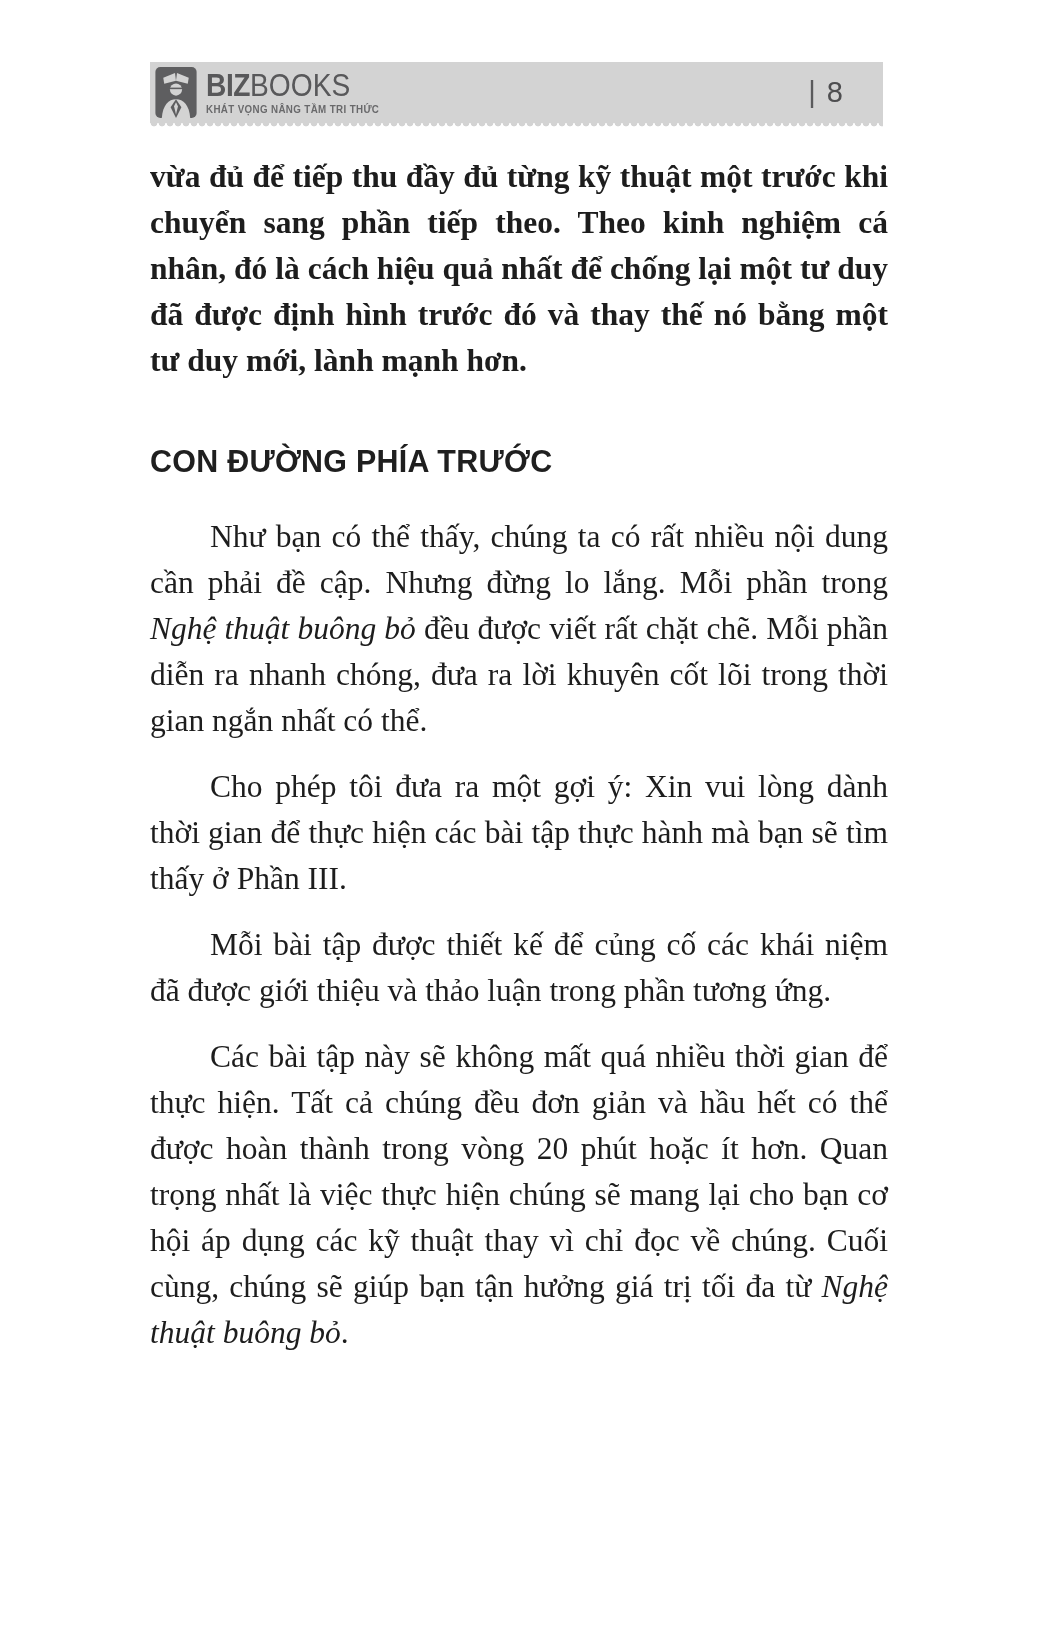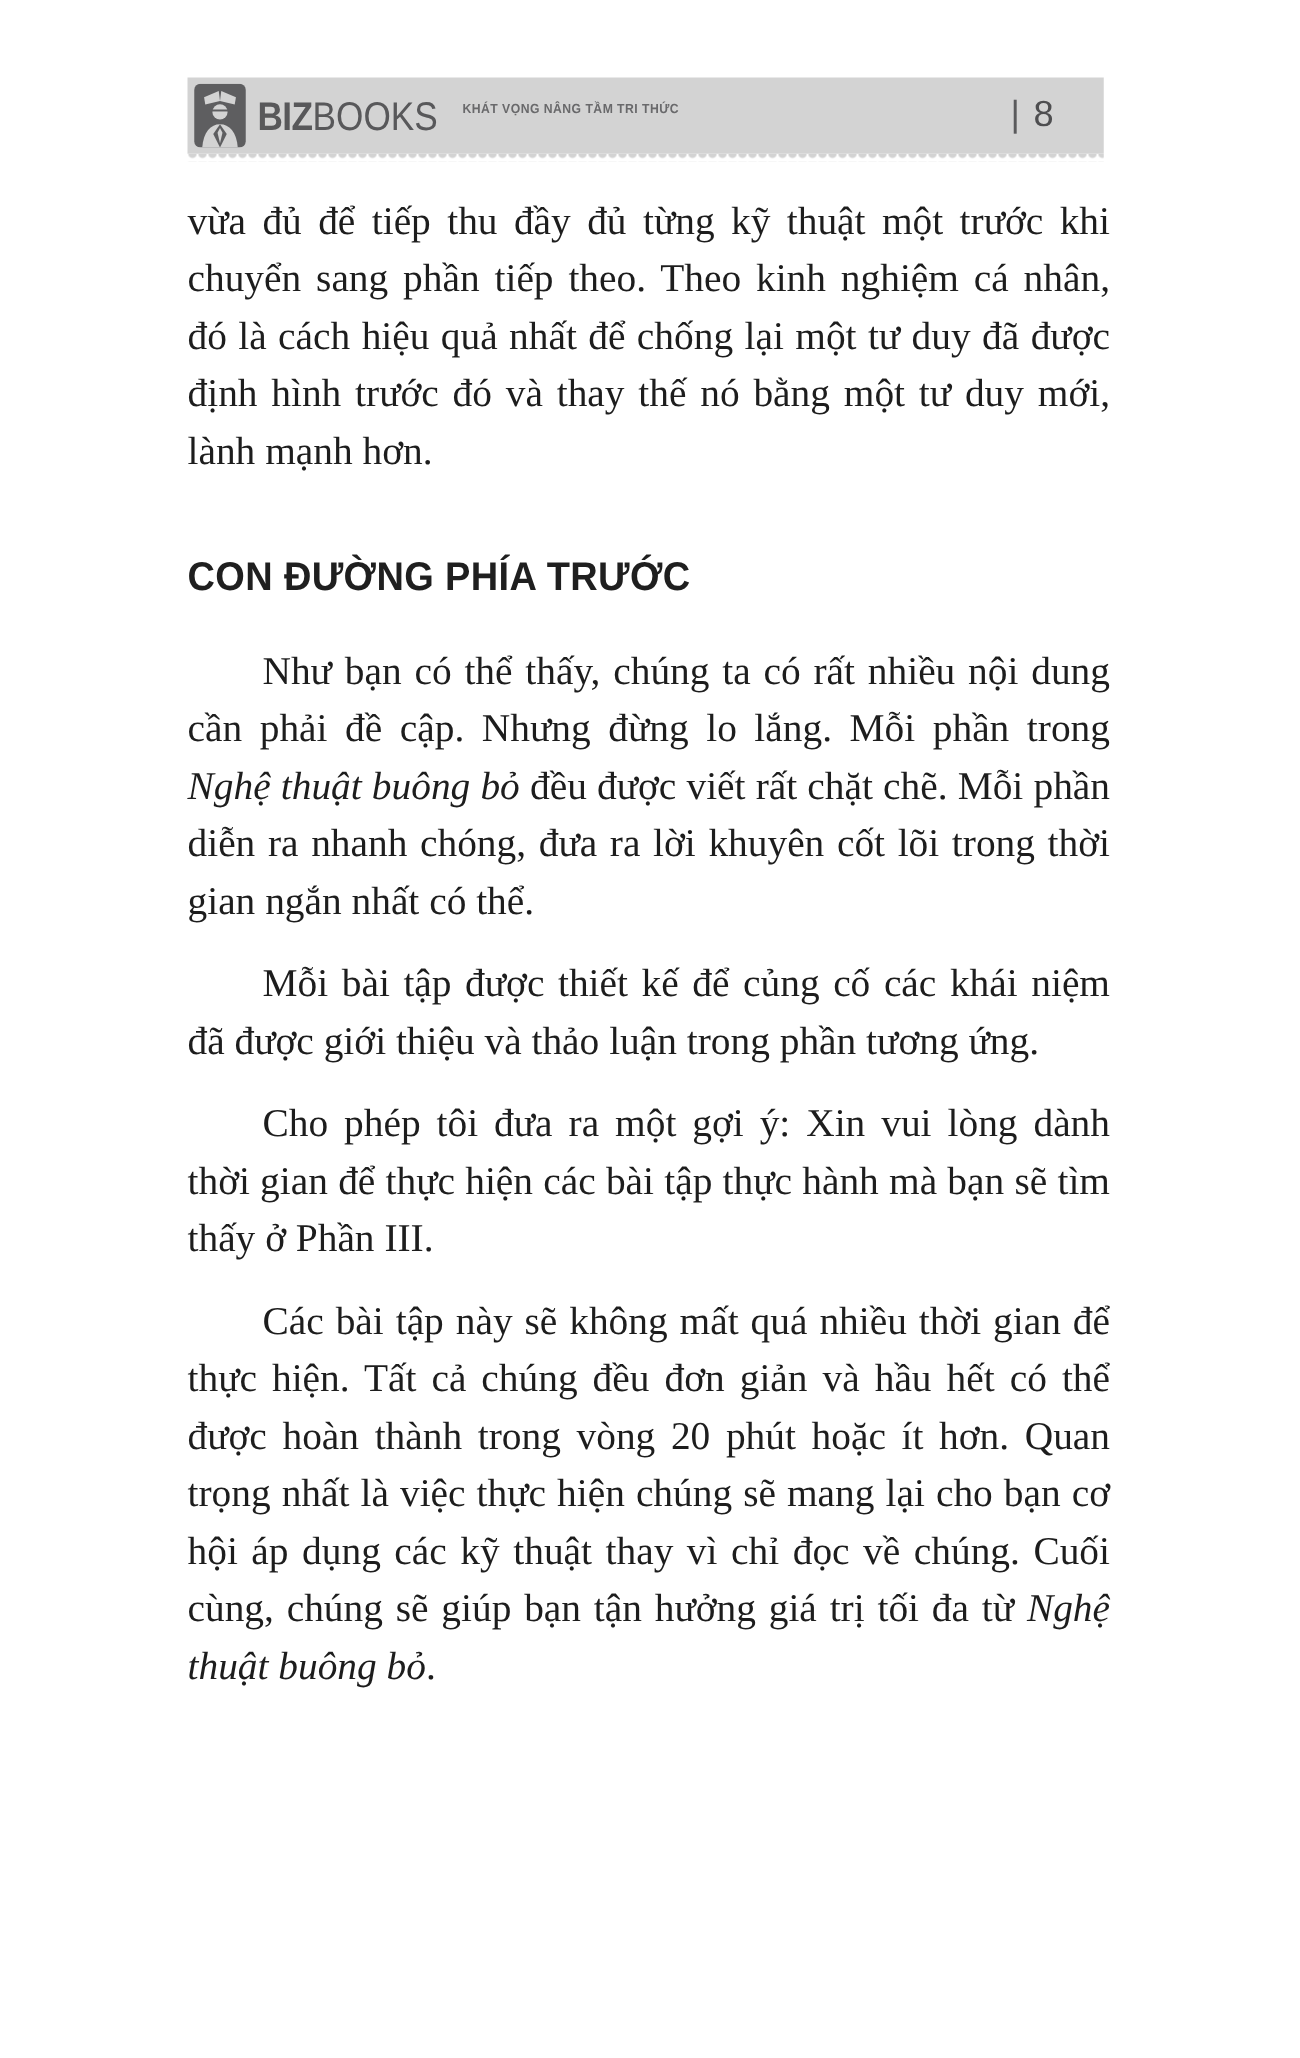--- a/index.html
+++ b/index.html
@@ -31,21 +31,21 @@
     top: 123px;
     width: 733px;
     height: 6px;
     background-image: radial-gradient(circle at 4px 0px, #d3d3d3 3.1px, rgba(0,0,0,0) 3.7px);
     background-size: 8px 6px;
     background-repeat: repeat-x;
   }
 
   .logo { display: flex; align-items: center; gap: 9px; }
   .logo-icon { width: 42px; height: 51px; display: block; }
-  .logo-textcol { display: flex; flex-direction: row; justify-content: flex-end; }
+  .logo-textcol { display: flex; flex-direction: column; justify-content: flex-end; }
   .logo-title {
     font-family: "Liberation Sans", sans-serif;
     font-size: 32px;
     line-height: 30px;
     color: #58585a;
     transform: scaleX(0.88);
     transform-origin: left center;
     white-space: nowrap;
   }
   .logo-title .biz { font-weight: 800; letter-spacing: -0.5px; }
@@ -78,21 +78,21 @@
     left: 150px;
     top: 154px;
     width: 738px;
     font-family: "Liberation Serif", serif;
     font-size: 31.5px;
     line-height: 46px;
     color: #1d1d1d;
     text-align: justify;
   }
   .body-text p { margin: 0 0 20px 0; text-indent: 60px; }
-  .body-text p.no-indent { text-indent: 0; }
+  .body-text p.no-indent { text-indent: 0; font-weight: bold; }
   .section-heading {
     font-family: "Liberation Sans", sans-serif;
     font-size: 32px;
     font-weight: 700;
     color: #1f1f1f;
     letter-spacing: 0.3px;
     margin: 54px 0 30px 0;
     transform: scaleX(0.95);
     transform-origin: left center;
     white-space: nowrap;
@@ -131,21 +131,21 @@
   <div class="scallop-edge"></div>
 
   <main class="body-text">
 
     <p class="no-indent">vừa đủ để tiếp thu đầy đủ từng kỹ thuật một trước khi chuyển sang phần tiếp theo. Theo kinh nghiệm cá nhân, đó là cách hiệu quả nhất để chống lại một tư duy đã được định hình trước đó và thay thế nó bằng một tư duy mới, lành mạnh hơn.</p>
 
     <h2 class="section-heading">CON ĐƯỜNG PHÍA TRƯỚC</h2>
 
     <p><span>Như bạn có thể thấy, chúng ta có rất nhiều nội dung cần phải đề cập. Nhưng đừng lo lắng. Mỗi phần trong </span><span class="book-title-italic">Nghệ thuật buông bỏ</span><span> đều được viết rất chặt chẽ. Mỗi phần diễn ra nhanh chóng, đưa ra lời khuyên cốt lõi trong thời gian ngắn nhất có thể.</span></p>
 
+    <p>Cho phép tôi đưa ra một gợi ý: Xin vui lòng dành thời gian để thực hiện các bài tập thực hành mà bạn sẽ tìm thấy ở Phần III.</p>
+
     <p>Mỗi bài tập được thiết kế để củng cố các khái niệm đã được giới thiệu và thảo luận trong phần tương ứng.</p>
-
-    <p>Cho phép tôi đưa ra một gợi ý: Xin vui lòng dành thời gian để thực hiện các bài tập thực hành mà bạn sẽ tìm thấy ở Phần III.</p>
 
     <p><span>Các bài tập này sẽ không mất quá nhiều thời gian để thực hiện. Tất cả chúng đều đơn giản và hầu hết có thể được hoàn thành trong vòng 20 phút hoặc ít hơn. Quan trọng nhất là việc thực hiện chúng sẽ mang lại cho bạn cơ hội áp dụng các kỹ thuật thay vì chỉ đọc về chúng. Cuối cùng, chúng sẽ giúp bạn tận hưởng giá trị tối đa từ </span><span class="book-title-italic">Nghệ thuật buông bỏ</span><span>.</span></p>
 
   </main>
 
 </div>
 
 </body></html>

